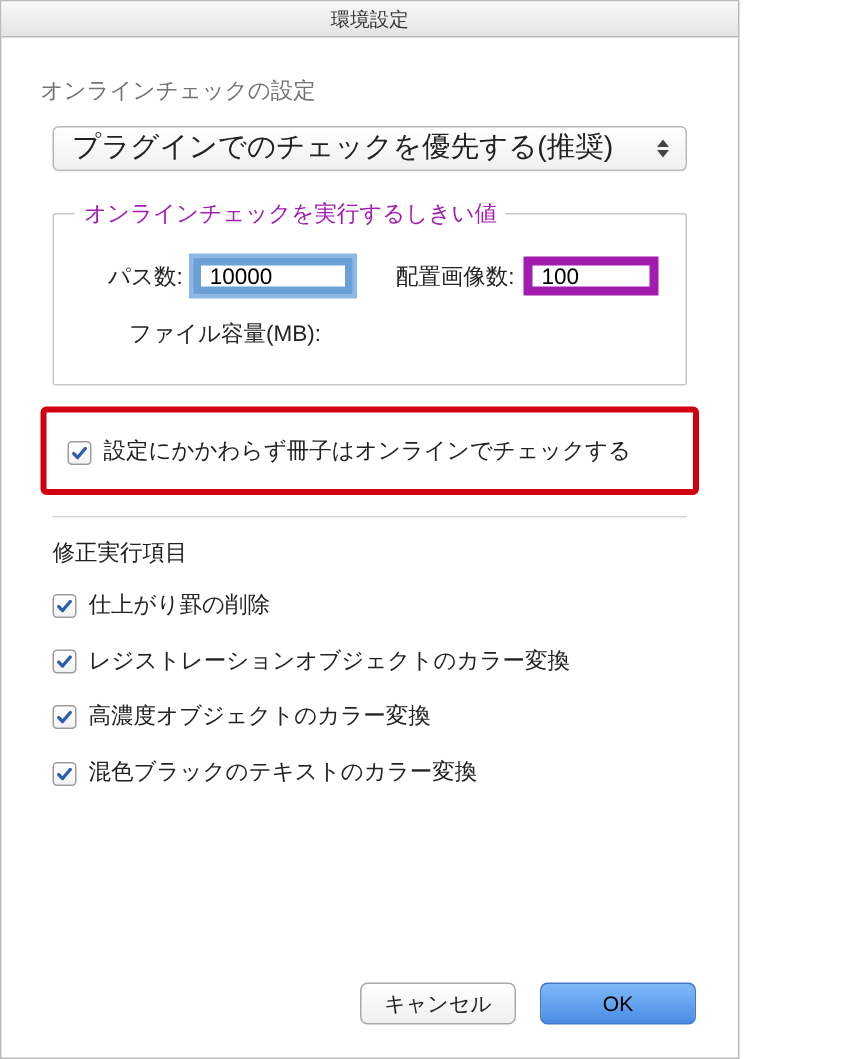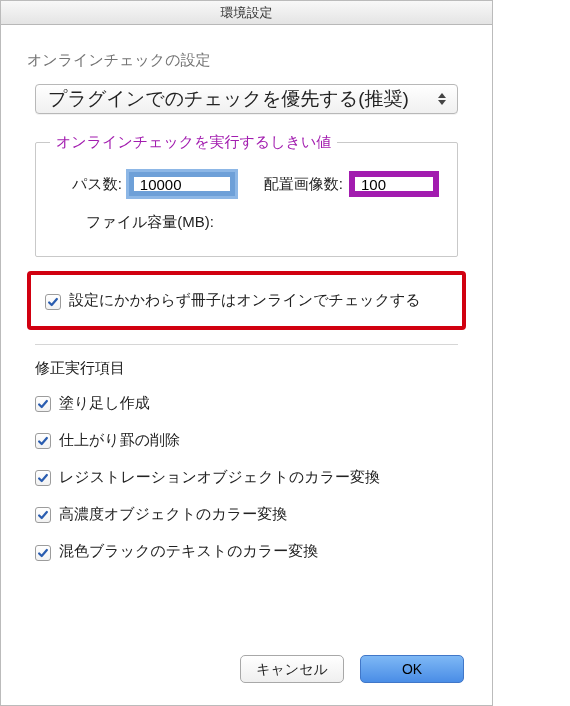--- a/index.html
+++ b/index.html
@@ -237,28 +237,20 @@
 
     <div class="sub-label">修正実行項目</div>
 
     <div class="check-list">
       <div class="check-row">
         <div class="chk">
             <svg viewBox="0 0 14 14">
               <polyline points="2.5,7.5 5.5,10.5 11.5,3.5"></polyline>
             </svg>
           </div>
-        <div class="chk-label">塗り足し作成</div>
-      </div>
-      <div class="check-row">
-        <div class="chk">
-            <svg viewBox="0 0 14 14">
-              <polyline points="2.5,7.5 5.5,10.5 11.5,3.5"></polyline>
-            </svg>
-          </div>
         <div class="chk-label">仕上がり罫の削除</div>
       </div>
       <div class="check-row">
         <div class="chk">
             <svg viewBox="0 0 14 14">
               <polyline points="2.5,7.5 5.5,10.5 11.5,3.5"></polyline>
             </svg>
           </div>
         <div class="chk-label">レジストレーションオブジェクトのカラー変換</div>
       </div>

